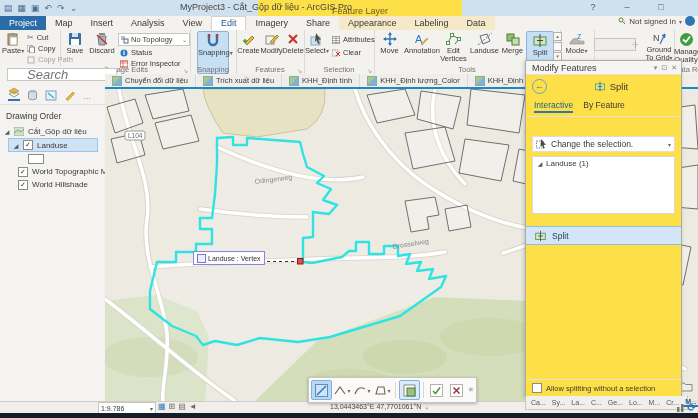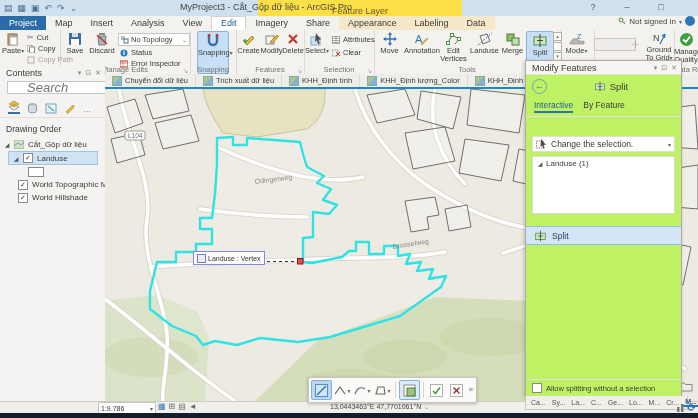--- a/index.html
+++ b/index.html
@@ -75,21 +75,21 @@
   
   #edit-toolbar{left:308px;top:377px;height:22px;background:#fbfaf9;border:1px solid #c8c5c1;
                 box-shadow:0 1px 3px rgba(0,0,0,.25);display:flex;align-items:center;padding:1px 2px;gap:1px;z-index:4}
   .etb{width:19px;height:18px;display:flex;align-items:center;justify-content:center;border-radius:2px}
   .etb.on{background:#bcd8f0;border:1px solid #7fb2dd}
   .etb.on2{background:#dceafa;border:1px solid #7fb2dd}
   .etsep{width:1px;height:16px;background:#d9d6d2;margin:0 2px}
   .etb .caret{margin-left:1px}
 
   
-  #panel{left:525px;top:60px;width:155px;height:336px;background:#bef264;border:1px solid #aeaba7;
+  #panel{left:525px;top:60px;width:155px;height:336px;background:#fde047;border:1px solid #aeaba7;
          box-shadow:-1px 1px 4px rgba(0,0,0,.2);z-index:5;font-size:8.5px}
   #panel-header{display:flex;justify-content:space-between;align-items:center;padding:2px 4px 1px 6px;background:#f6f5f3;border-bottom:1px solid #e4e1dd}
   #panel-title{font-size:9px;color:#3b3a36}
   #panel-toprow{display:flex;align-items:center;padding:4px 6px 2px 6px}
   #back-btn{width:13px;height:13px;border:1px solid #6f9ec4;border-radius:50%;color:#2e75b6;
             font-size:9px;line-height:12px;text-align:center;flex:0 0 auto}
   #panel-heading{flex:1;text-align:center;font-size:9.5px;color:#3b3a36;display:flex;justify-content:center;gap:4px;align-items:center}
   #panel-tabs{display:flex;gap:10px;padding:4px 8px 3px 8px;border-bottom:1px solid #e4e1dd}
   .ptab{font-size:8.5px;color:#3b3a36}
   .ptab.active{color:#1f5b8d;border-bottom:2px solid #2e75b6;padding-bottom:1px}
@@ -391,28 +391,20 @@
           <circle cx="7.5" cy="7.5" r="6.5" fill="#3f9e3f"></circle>
           <path d="M4,7.5 L6.8,10 L11,4.5" stroke="#fff" stroke-width="1.8" fill="none"></path>
         </svg>
       <span>Manage Quality</span>
     </div>
     <div class="glabel">Data Re</div>
   </div>
 </div>
 
 <div id="contents" class="abs">
-  <div id="contents-header">
-    <span id="contents-title">Contents</span>
-    <span class="phicons">
-        <span>▾</span>
-        <span>⊡</span>
-        <span>✕</span>
-      </span>
-  </div>
   <div id="searchrow">
     <svg width="9" height="9" viewBox="0 0 9 9">
         <path d="M0.5,1 h8 l-3,3.5 v3.5 l-2,-1 v-2.5 z" fill="none" stroke="#5b5954"></path>
       </svg>
     <input id="search-input" placeholder="Search" style="">
     <svg width="8" height="8" viewBox="0 0 8 8">
         <circle cx="3" cy="3" r="2.2" fill="none" stroke="#6b6964"></circle>
         <path d="M4.8,4.8 L7,7" stroke="#6b6964"></path>
       </svg>
     <span class="caret">⌄</span>

